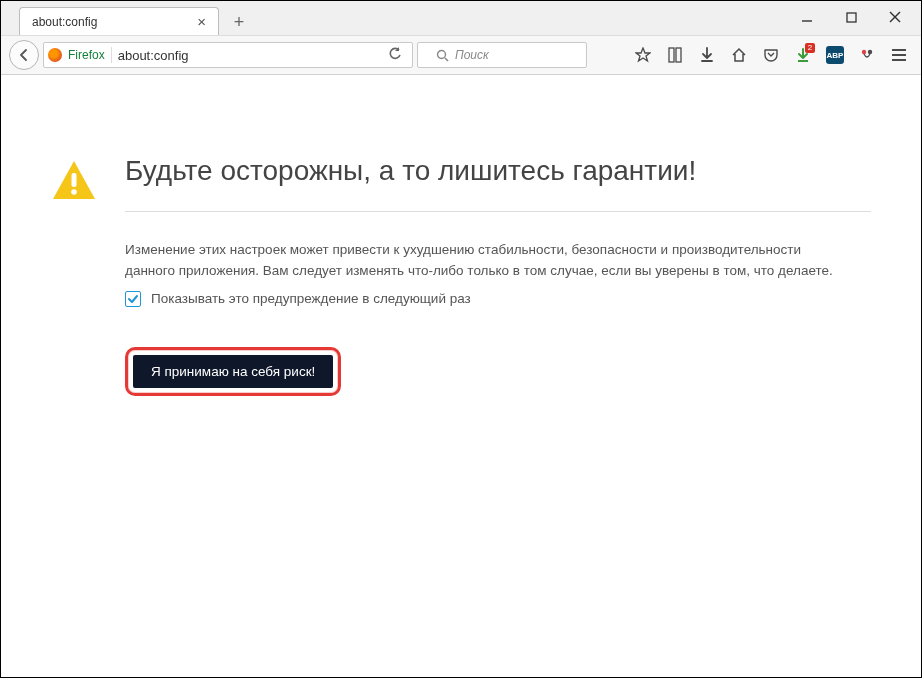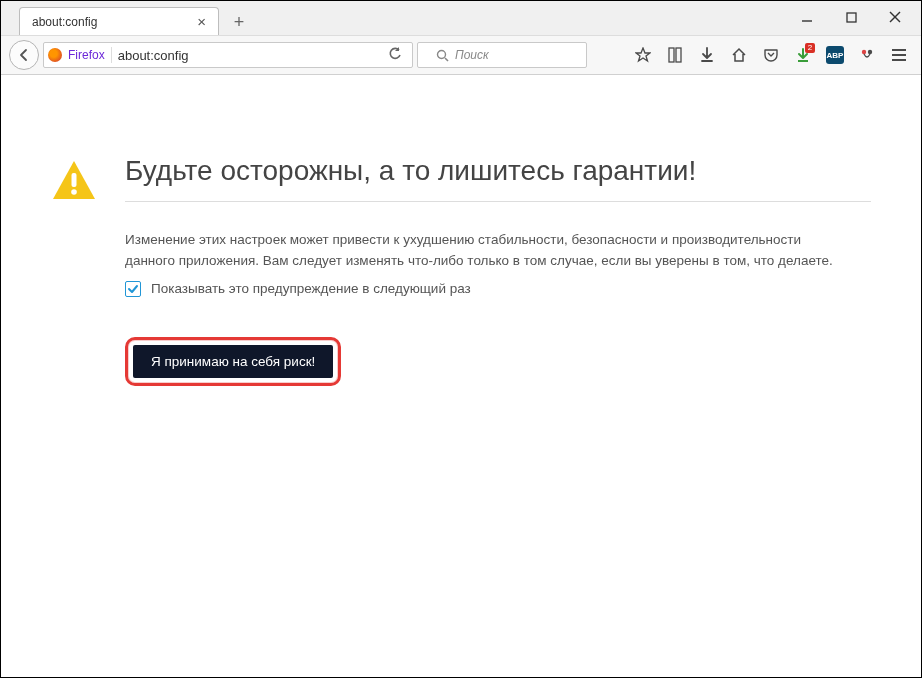--- a/index.html
+++ b/index.html
@@ -102,21 +102,21 @@
   align-items: center;
   padding: 0 4px;
   gap: 6px;
 }
 .ff-logo {
   width: 14px; height: 14px; display:inline-block;
   background: radial-gradient(circle at 40% 40%, #ff9500 30%, #e25821 70%);
   border-radius: 50%;
   position: relative;
 }
-.identity { color: #6d28d9; font-size: 12px; }
+.identity { color: #15803d; font-size: 12px; }
 .urlbox-sep { width:1px; height:16px; background:#ddd; }
 .urltext { color: #333; font-size: 13px; flex:1; }
 .reload { color:#666; padding:0 6px; font-size:14px; }
 .searchbox {
   flex: 0 0 170px;
   height: 26px;
   background:#fff;
   border:1px solid #c9c9c9;
   border-radius:2px;
   display:flex; align-items:center; gap:6px;
@@ -154,21 +154,21 @@
 }
 .warn-triangle {
   flex: 0 0 46px;
   margin-top: 4px;
 }
 .warn-body { flex:1; }
 .warn-title {
   font-size: 28px;
   font-weight: 300;
   color: #444;
-  padding-bottom: 14px;
+  padding-bottom: 24px;
   border-bottom: 1px solid #ddd;
   margin-bottom: 28px;
 }
 .warn-text {
   font-size: 13.5px;
   color: #555;
   line-height: 1.55;
   margin-bottom: 9px;
   max-width: 720px;
 }

